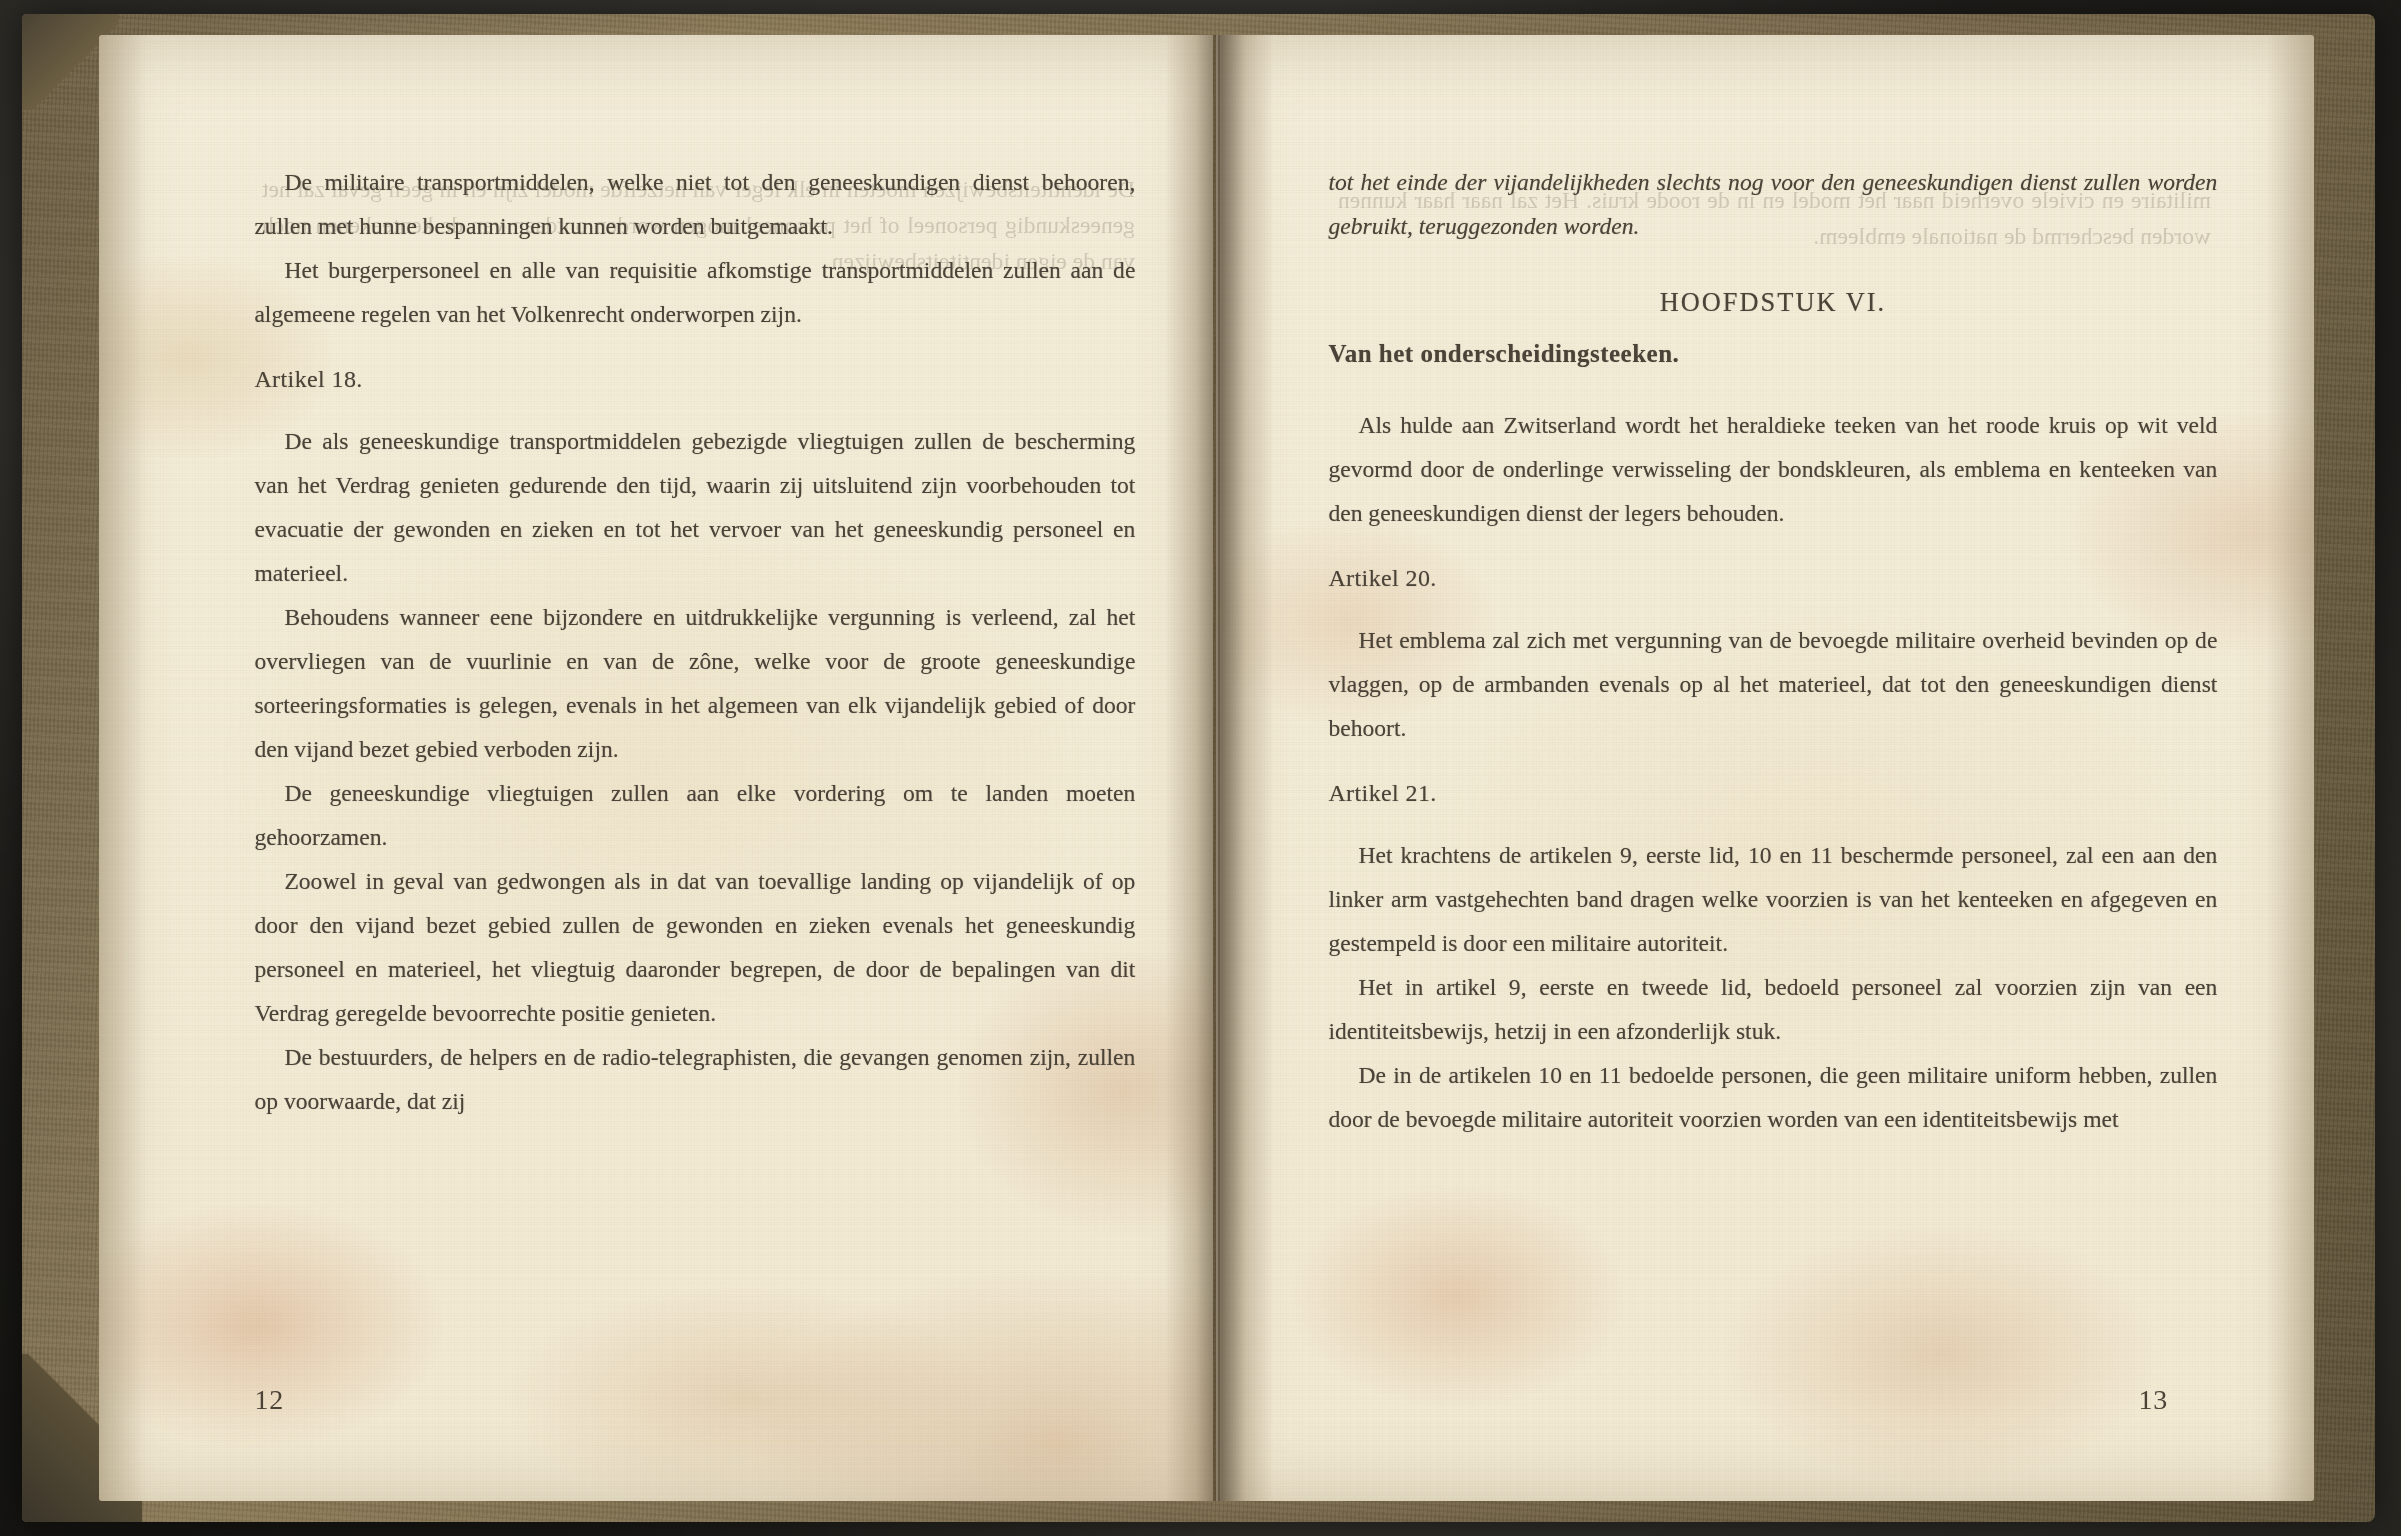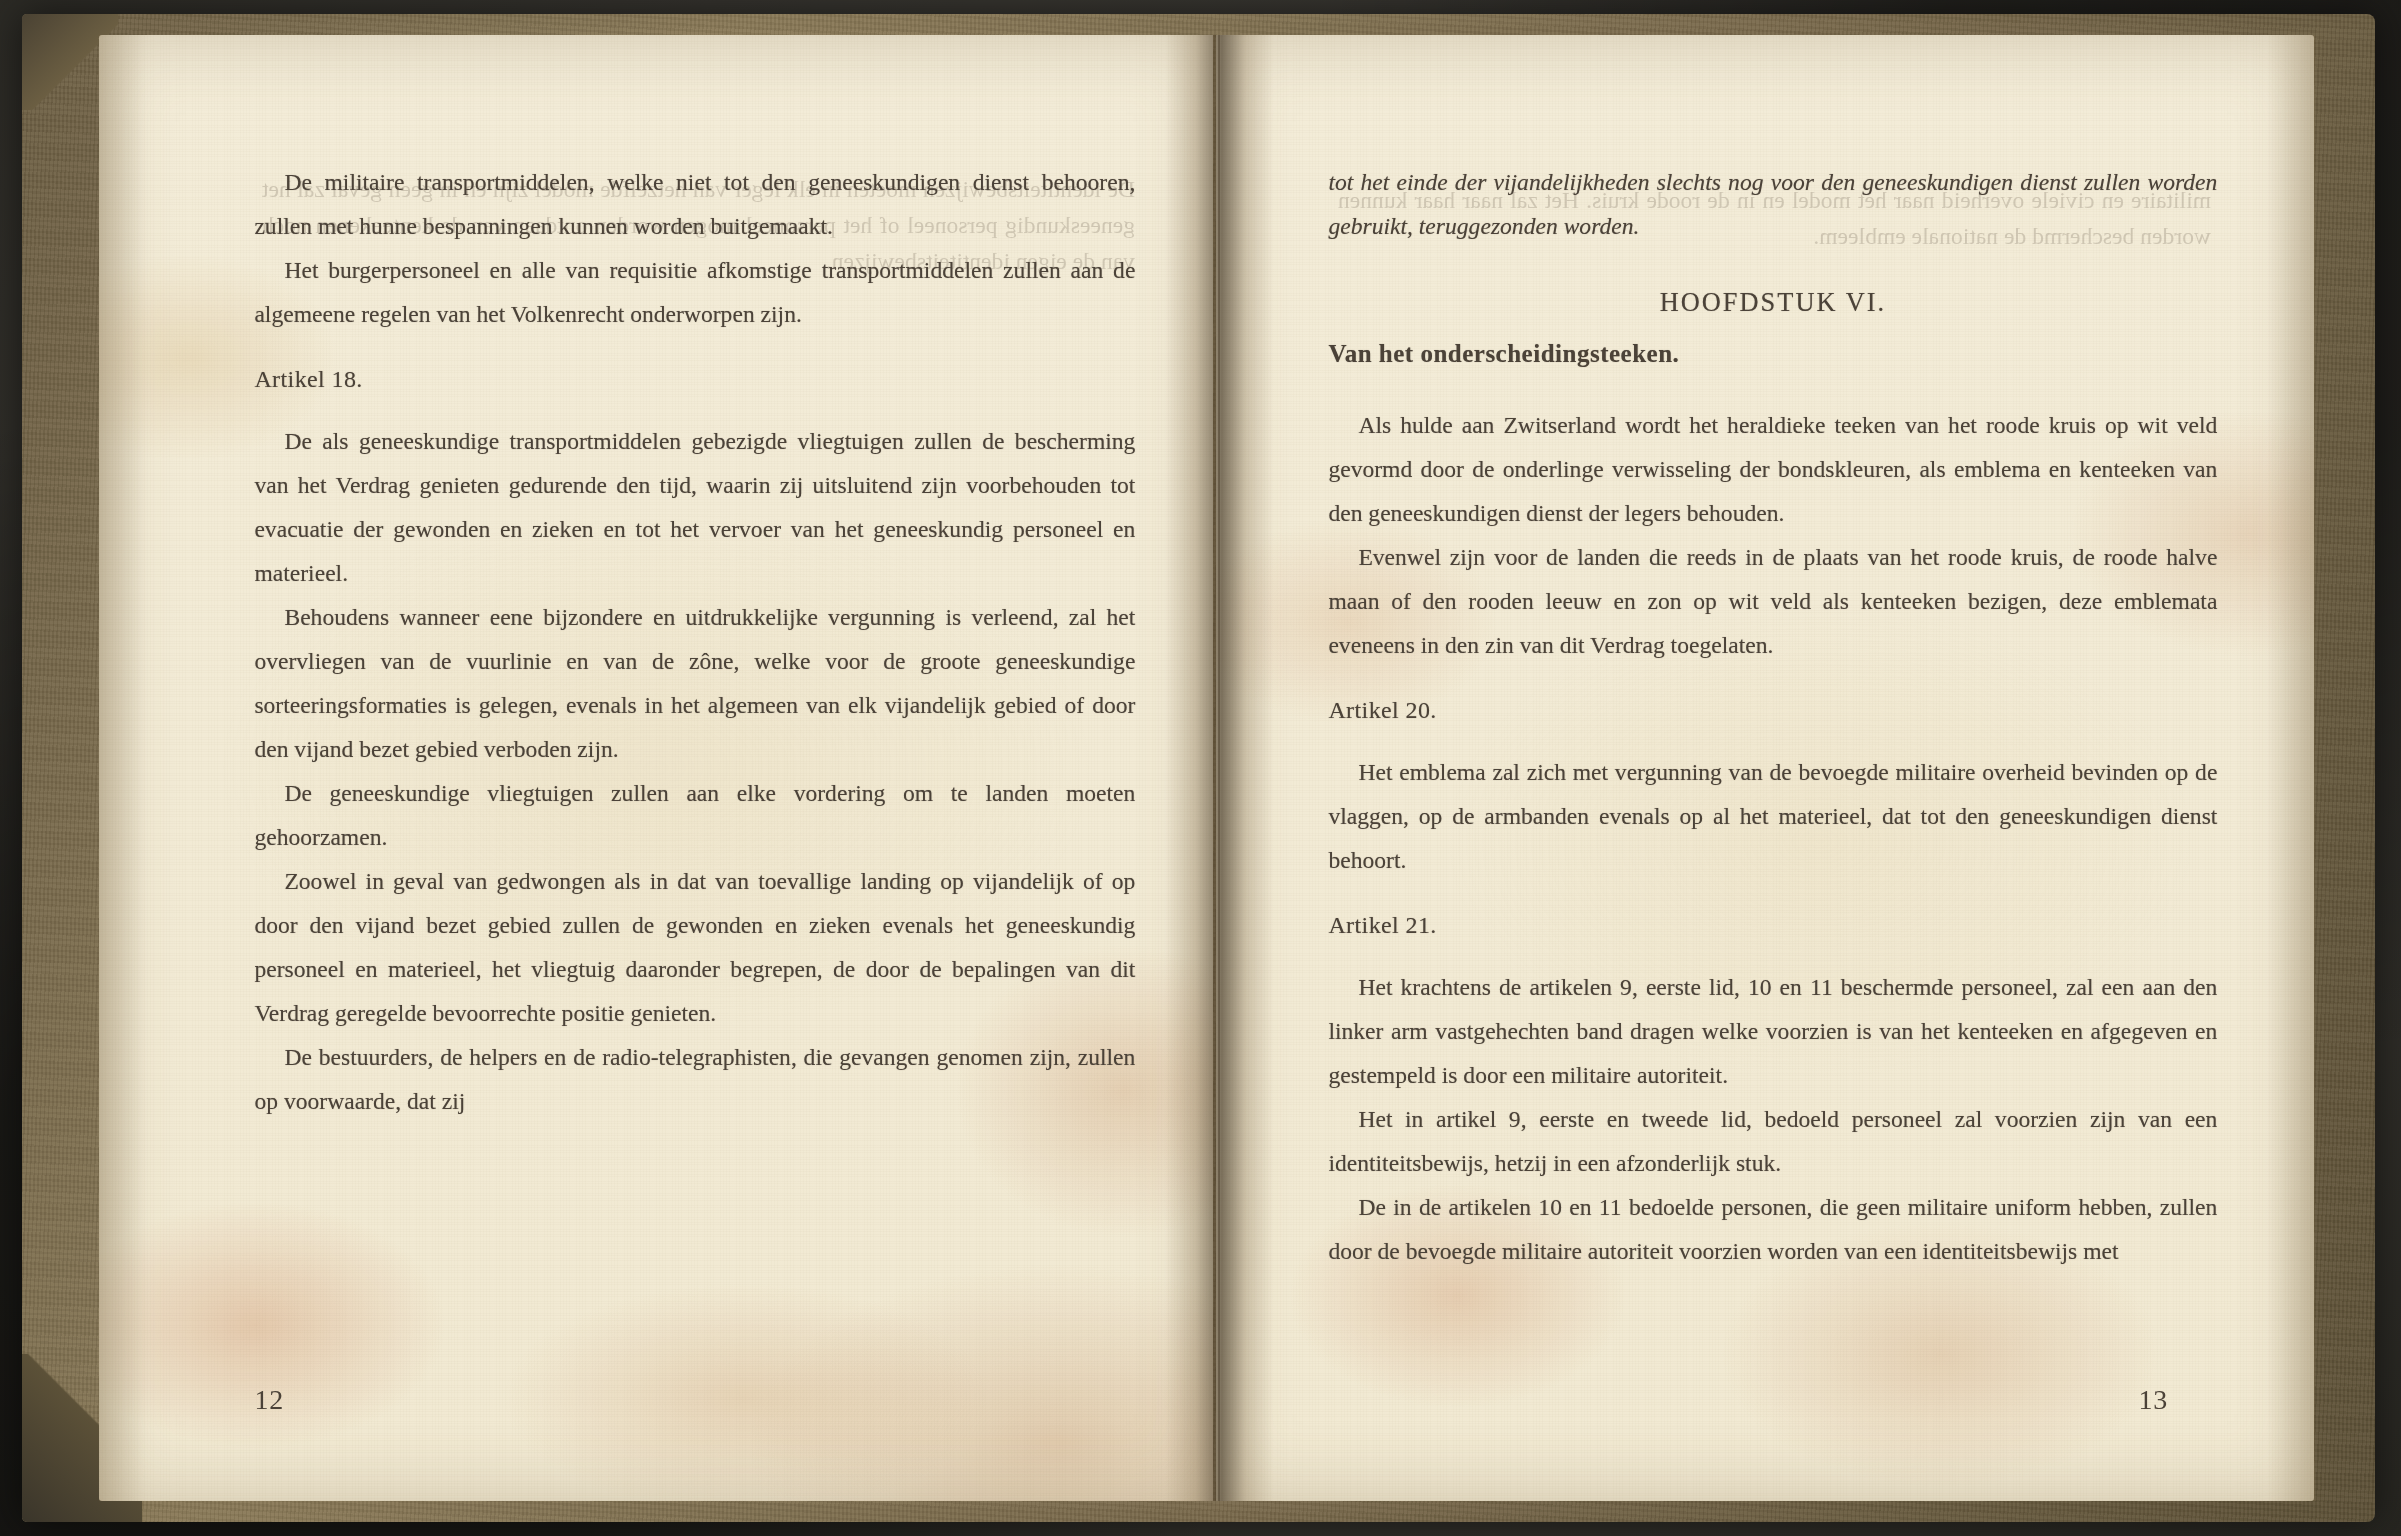--- a/index.html
+++ b/index.html
@@ -255,21 +255,20 @@
       <p>De geneeskundige vliegtuigen zullen aan elke vordering om te landen moeten gehoorzamen.</p>
       <p>Zoowel in geval van gedwongen als in dat van toevallige landing op vijandelijk of op door den vijand bezet gebied zullen de gewonden en zieken evenals het geneeskundig personeel en materieel, het vliegtuig daaronder begrepen, de door de bepalingen van dit Verdrag geregelde bevoorrechte positie genieten.</p>
       <p>De bestuurders, de helpers en de radio-telegraphisten, die gevangen genomen zijn, zullen op voorwaarde, dat zij</p>
     </div>
 
     <div class="col col-right">
       <p class="noindent">tot het einde der vijandelijkheden slechts nog voor den geneeskundigen dienst zullen worden gebruikt, teruggezonden worden.</p>
       <p class="chap-head">HOOFDSTUK VI.</p>
       <p class="chap-sub">Van het onderscheidingsteeken.</p>
       <p>Als hulde aan Zwitserland wordt het heraldieke teeken van het roode kruis op wit veld gevormd door de onderlinge verwisseling der bondskleuren, als emblema en kenteeken van den geneeskundigen dienst der legers behouden.</p>
-      <p>Evenwel zijn voor de landen die reeds in de plaats van het roode kruis, de roode halve maan of den rooden leeuw en zon op wit veld als kenteeken bezigen, deze emblemata eveneens in den zin van dit Verdrag toegelaten.</p>
       <p class="art-head">Artikel 20.</p>
       <p>Het emblema zal zich met vergunning van de bevoegde militaire overheid bevinden op de vlaggen, op de armbanden evenals op al het materieel, dat tot den geneeskundigen dienst behoort.</p>
       <p class="art-head">Artikel 21.</p>
       <p>Het krachtens de artikelen 9, eerste lid, 10 en 11 beschermde personeel, zal een aan den linker arm vastgehechten band dragen welke voorzien is van het kenteeken en afgegeven en gestempeld is door een militaire autoriteit.</p>
       <p>Het in artikel 9, eerste en tweede lid, bedoeld personeel zal voorzien zijn van een identiteitsbewijs, hetzij in een afzonderlijk stuk.</p>
       <p>De in de artikelen 10 en 11 bedoelde personen, die geen militaire uniform hebben, zullen door de bevoegde militaire autoriteit voorzien worden van een identiteitsbewijs met</p>
     </div>
 
     <div class="folio folio-left">12</div>
     <div class="folio folio-right">13</div>

